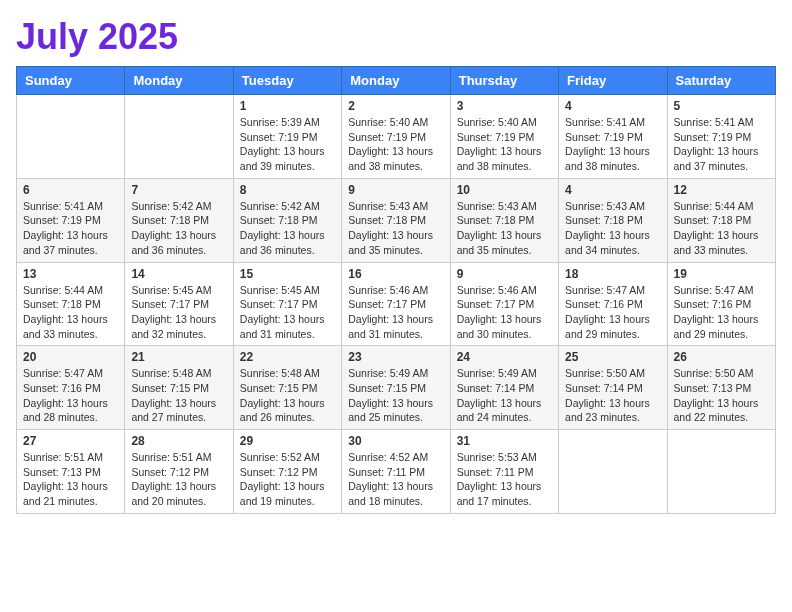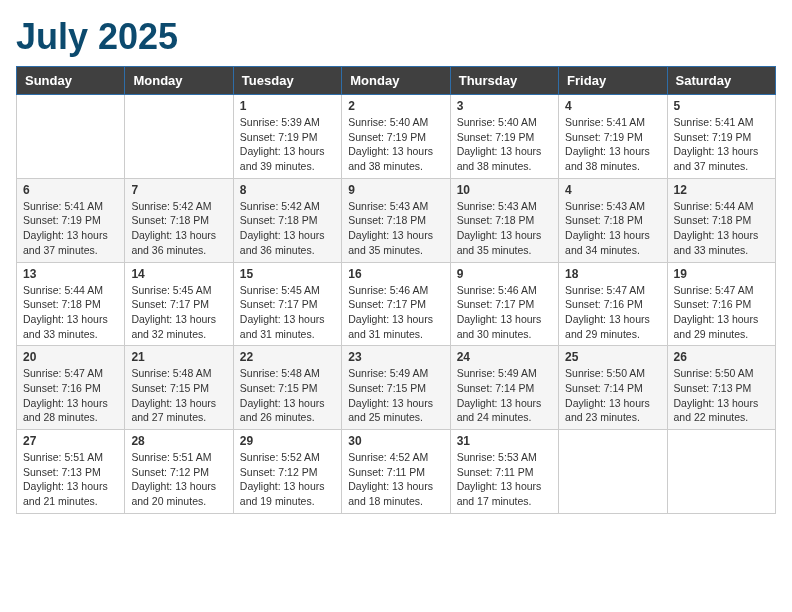--- a/index.html
+++ b/index.html
@@ -34,33 +34,33 @@
     .logo-icon {
       width: 28px;
       height: 20px;
     }
     .title-area {
       text-align: right;
     }
     .month-title {
       font-size: 36px;
       font-weight: bold;
-      color: #0c4a6e;
+      color: #6d28d9;
     }
     .location-title {
       font-size: 16px;
       color: #555;
     }
     .calendar {
       width: 100%;
       border-collapse: collapse;
       border: 1px solid #ccc;
     }
     .calendar th {
-      background-color: #404040;
+      background-color: #3b82f6;
       color: #fff;
       text-align: left;
       padding: 6px 8px;
       font-size: 13px;
       border: 1px solid #2e6da8;
     }
     .calendar td {
       vertical-align: top;
       border: 1px solid #ccc;
       padding: 4px 6px;

